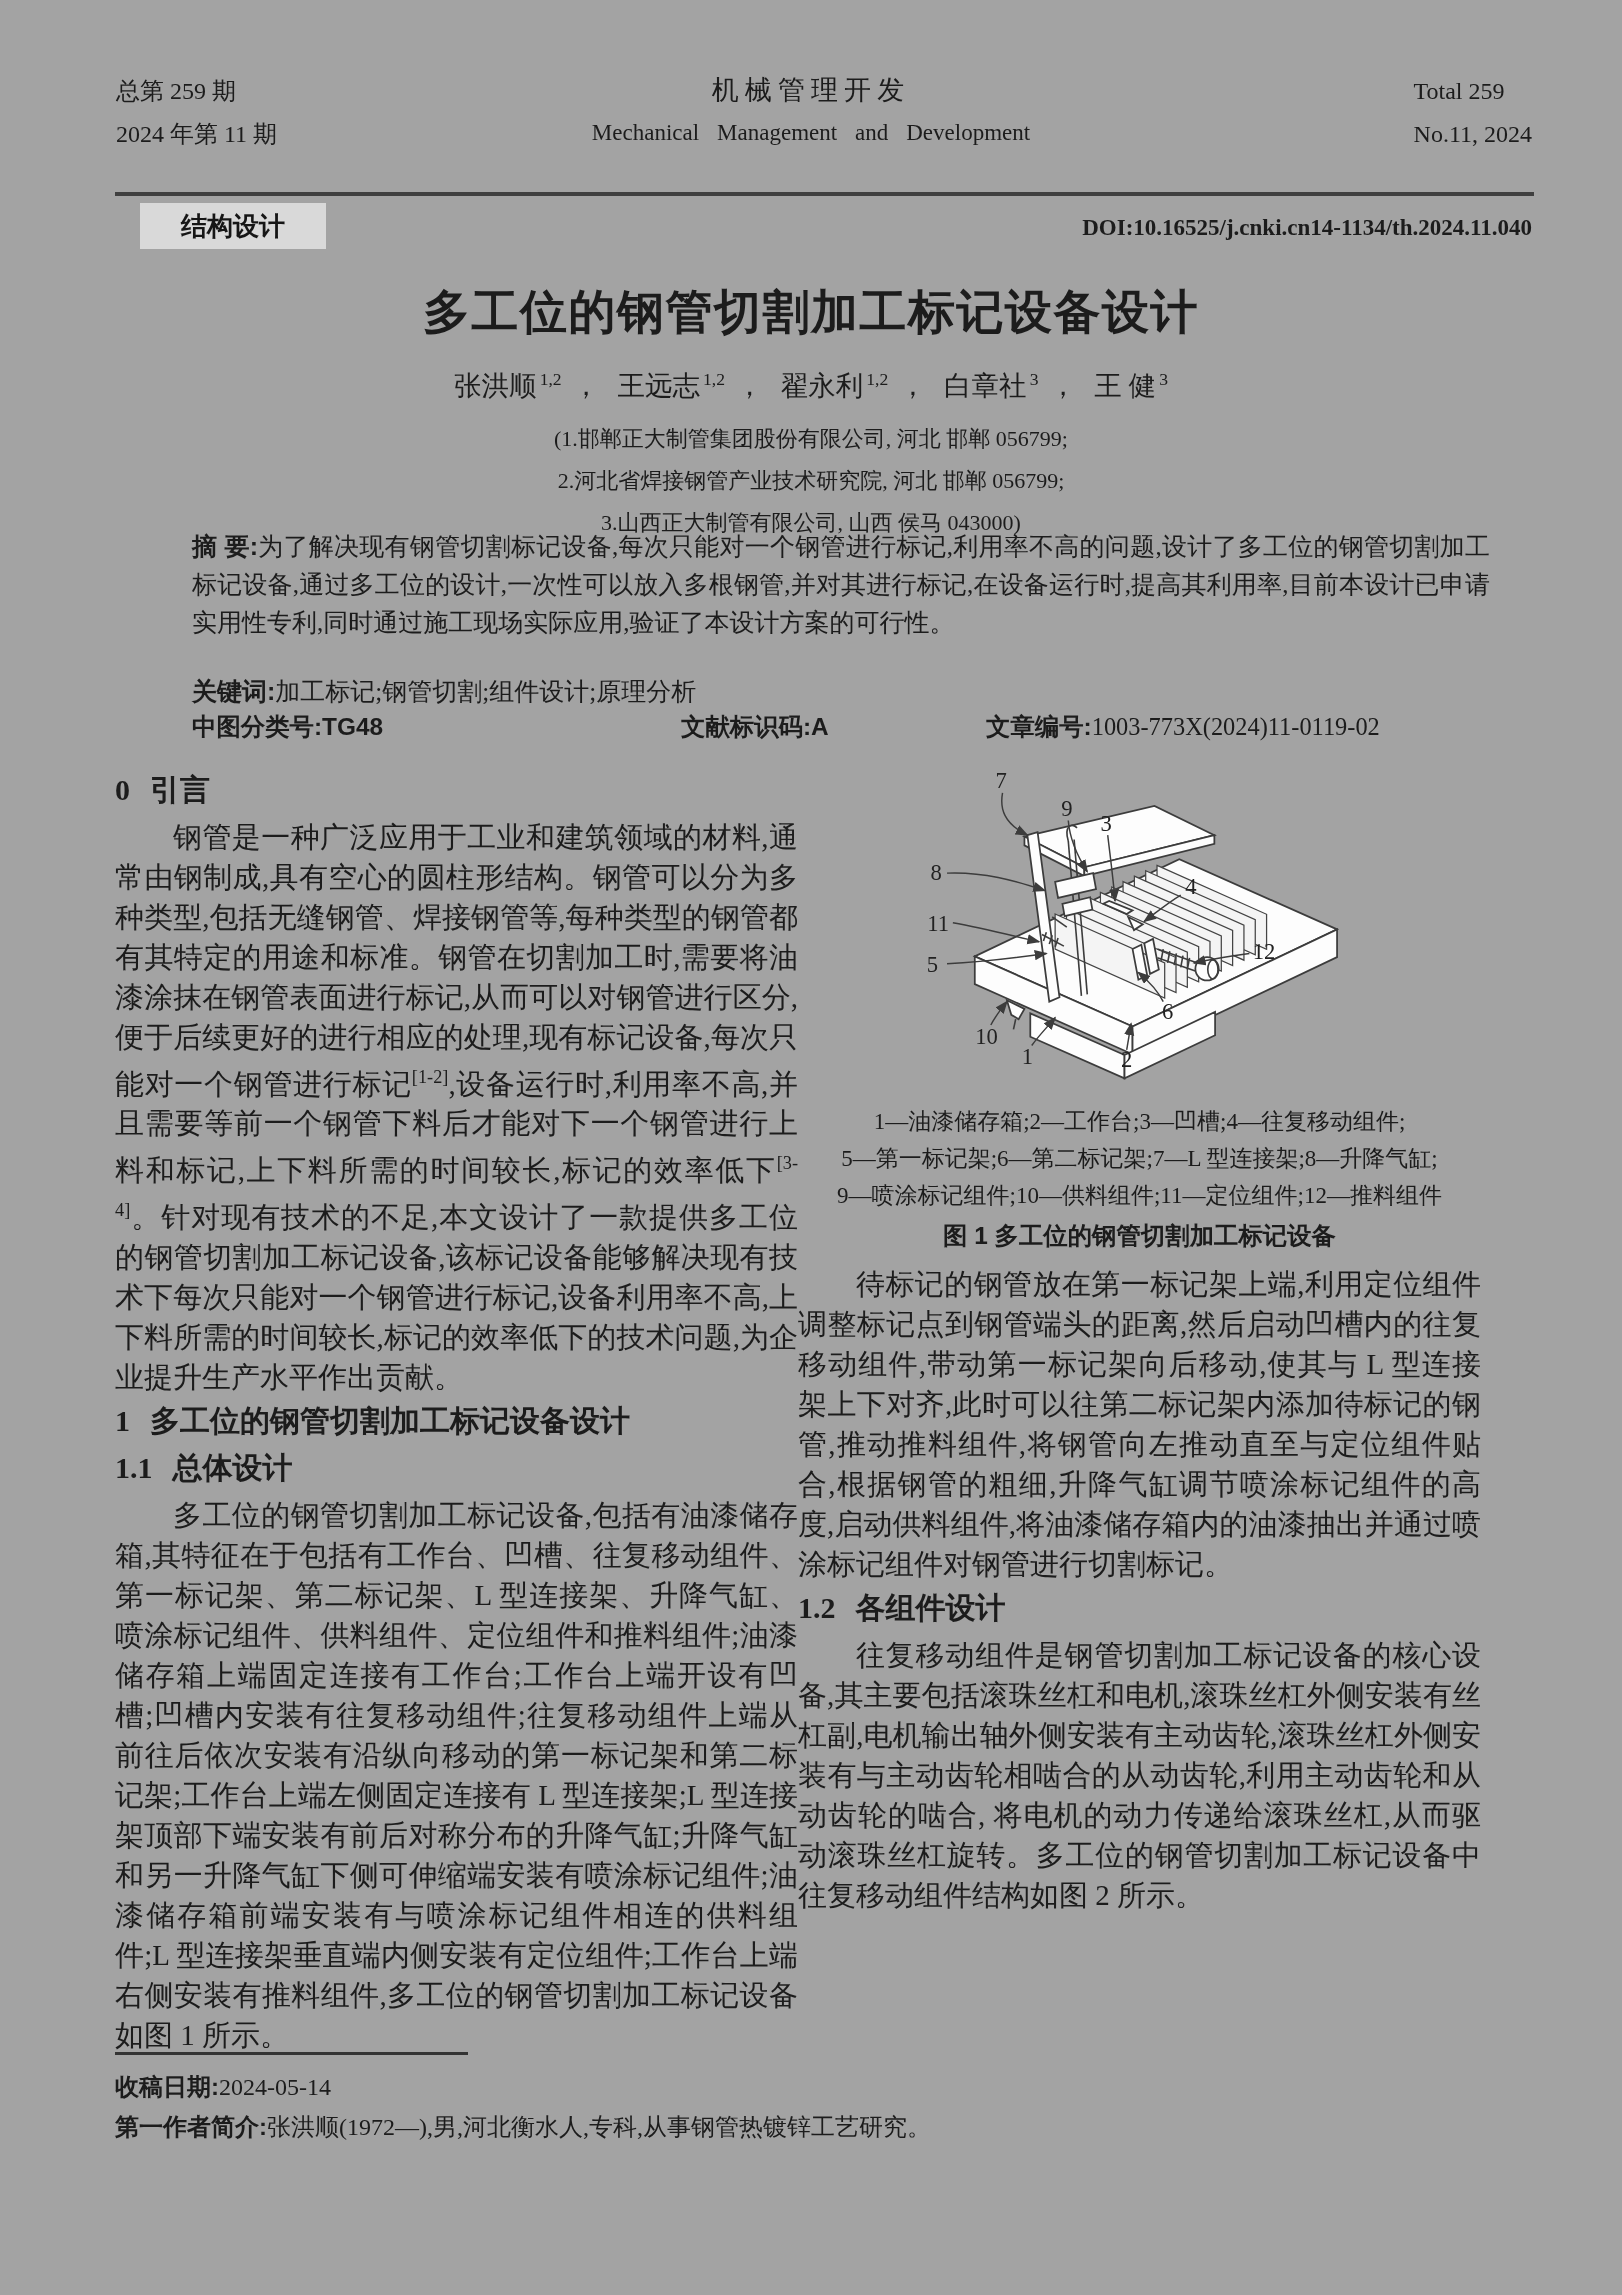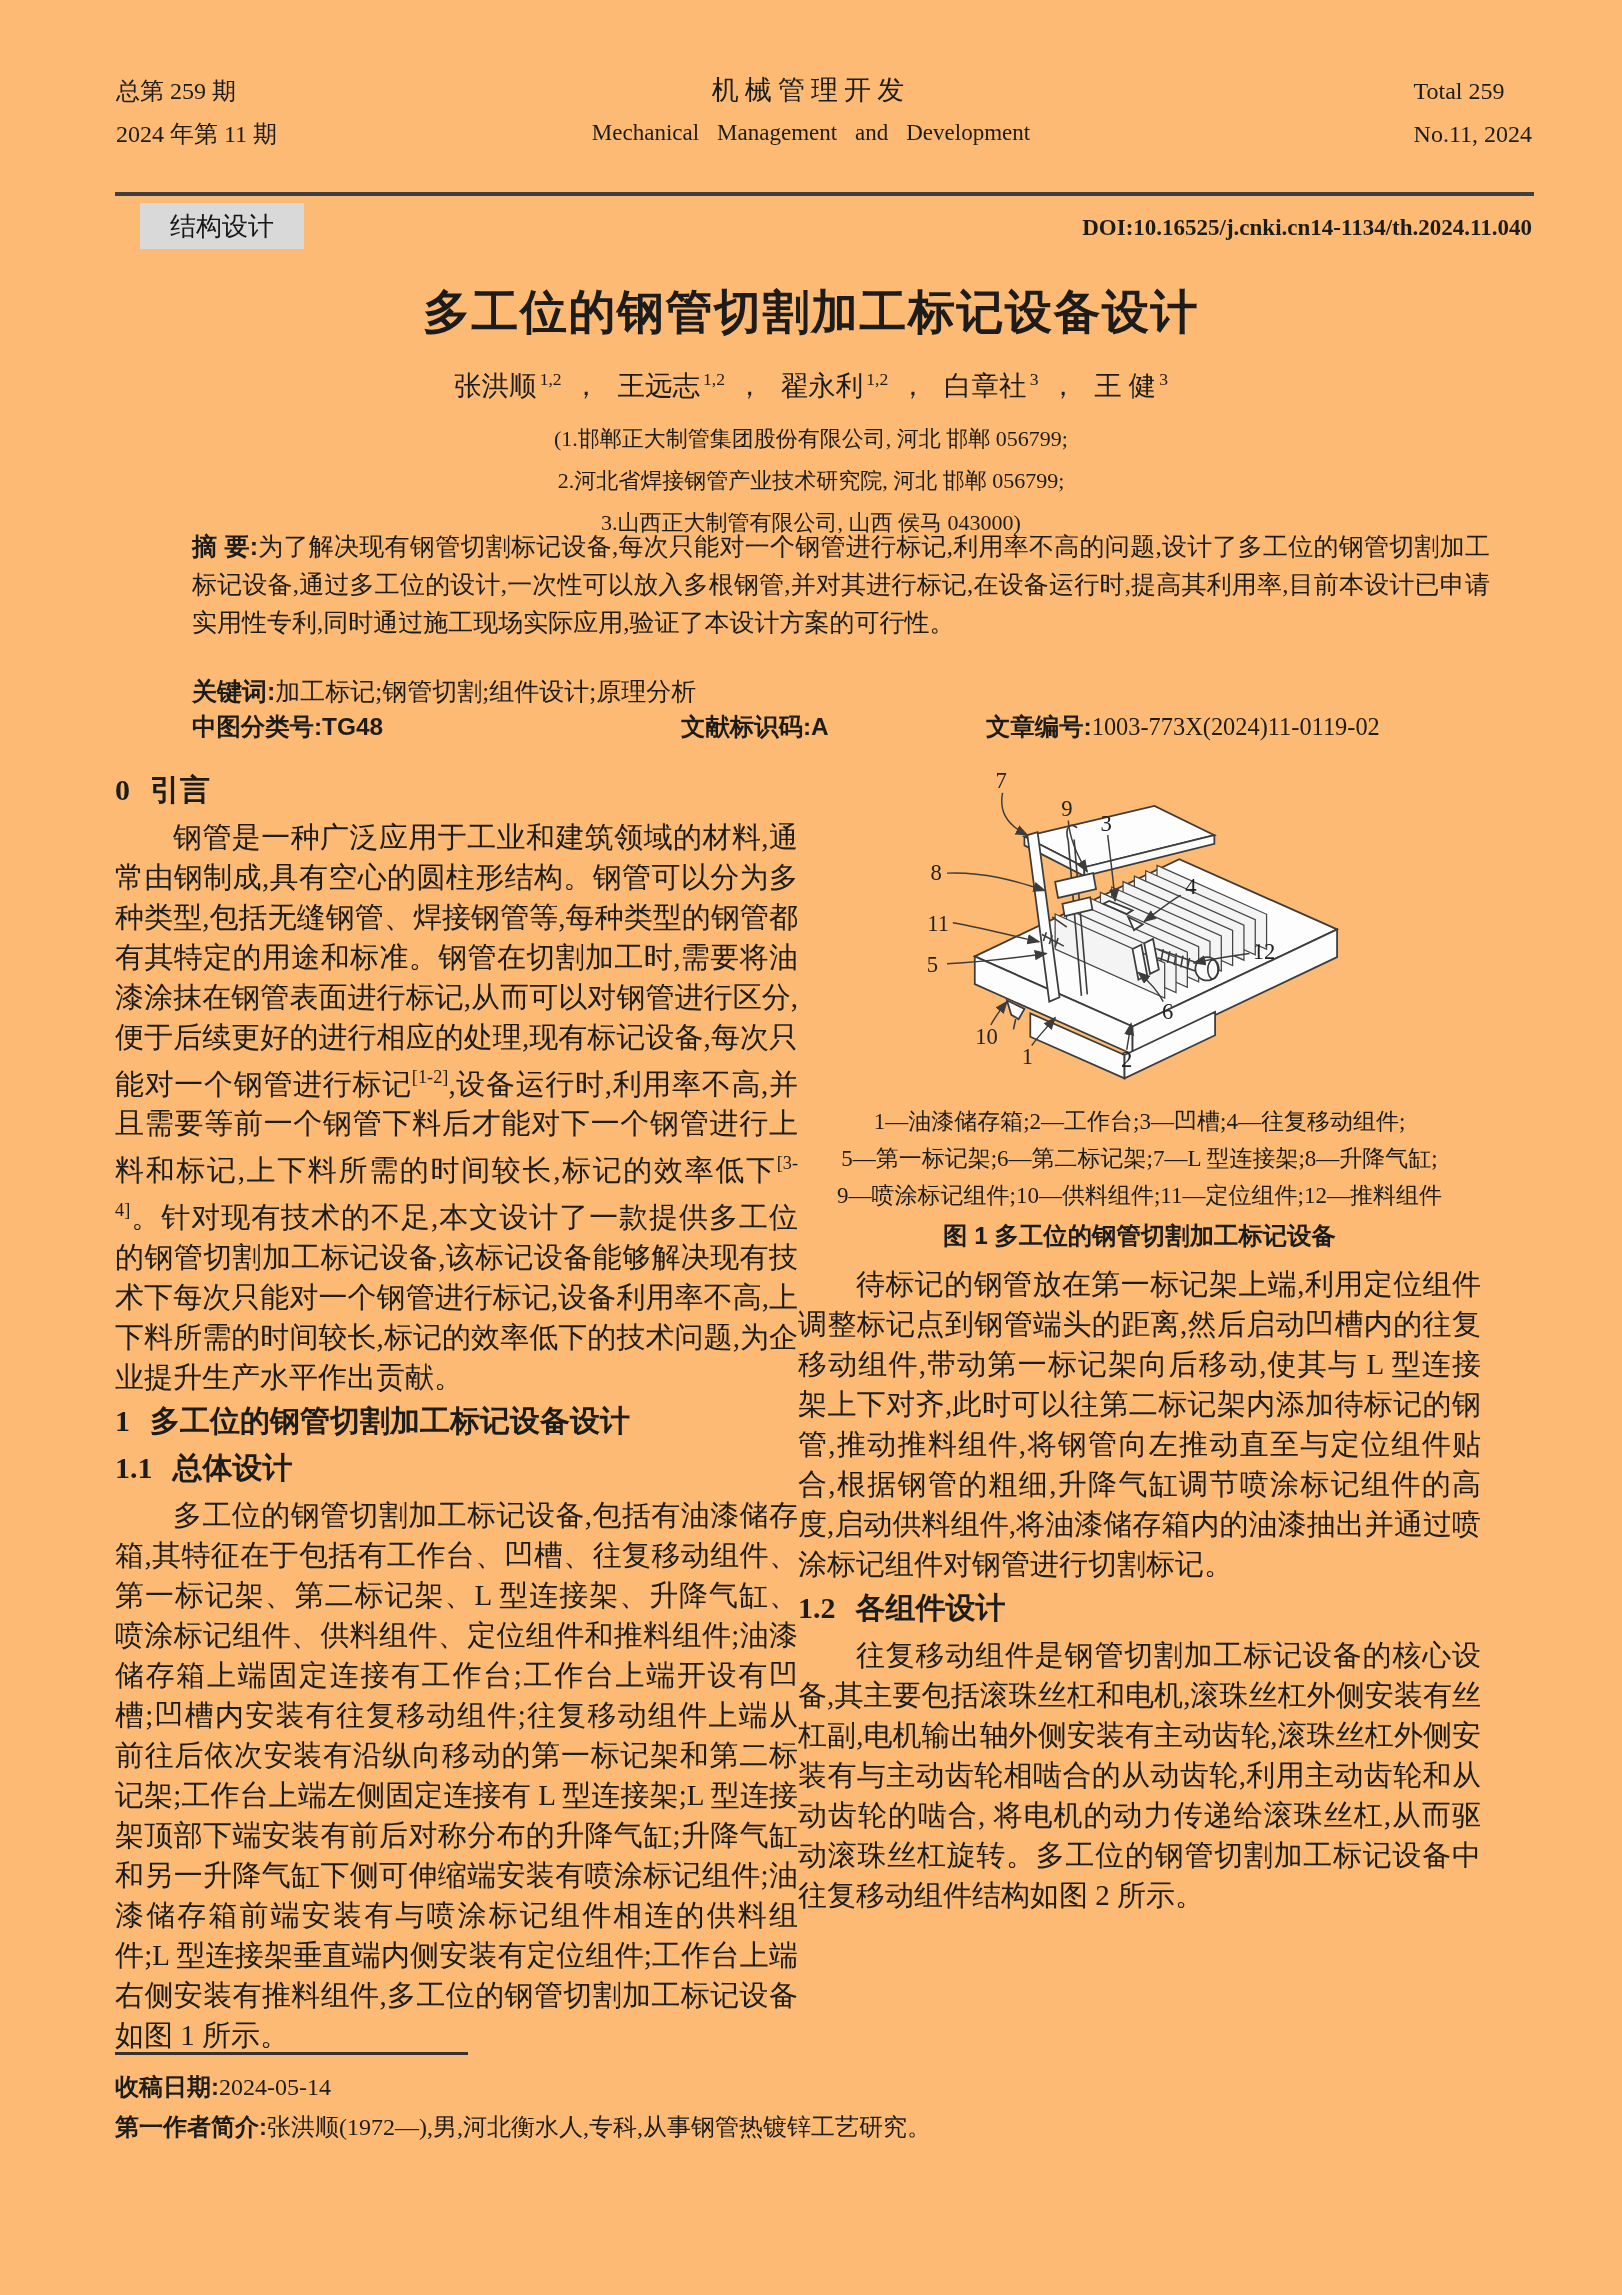--- a/index.html
+++ b/index.html
@@ -1,26 +1,26 @@
 <!DOCTYPE html>
 <html style="font-size:12.2px"><head>
 <meta charset="utf-8">
 <style>
   html,body{margin:0;padding:0;background:#e8e8e8;}
-  .page{position:relative;width:1622px;height:2295px;background:#fdba74;color:#1c1c1c;overflow:hidden;
+  .page{position:relative;width:1622px;height:2295px;background:#a3a3a3;color:#1c1c1c;overflow:hidden;
         font-family:"Liberation Serif","DejaVu Serif",serif;}
   
   .hdr-left{position:absolute;left:116px;top:70px;font-size:24px;line-height:43px;}
   .hdr-center{position:absolute;left:0;top:70px;width:100%;text-align:center;}
   .hdr-center .cn{font-size:27px;letter-spacing:6.1px;line-height:41px;}
   .hdr-center .en{font-size:23px;word-spacing:12.2px;line-height:43px;}
   .hdr-right{position:absolute;right:90px;top:70px;font-size:24px;line-height:43px;}
   .hdr-rule{position:absolute;left:115px;right:88px;top:192px;height:3.8px;background:#3f3f3f;}
-  .badge{position:absolute;left:140px;top:203px;width:164px;height:46px;background:#d9d9d9;
-         text-align:center;line-height:46px;font-size:26px;font-weight:normal;
+  .badge{position:absolute;left:140px;top:203px;width:186px;height:46px;background:#d9d9d9;
+         text-align:center;line-height:46px;font-size:26px;font-weight:bold;
          font-family:"Liberation Sans","DejaVu Sans",sans-serif;color:#161616;}
   .doi{position:absolute;right:90px;top:215px;font-size:23px;font-weight:bold;}
   
   .title{position:absolute;left:0;top:281px;width:100%;text-align:center;font-size:47px;font-weight:bold;
          font-family:"Liberation Sans","DejaVu Sans",sans-serif;letter-spacing:1.5px;}
   .authors{position:absolute;left:0;top:368px;width:100%;text-align:center;font-size:27.5px;}
   .authors .au{margin:0 10.7px;}
   .authors sup{font-size:17.6px;margin-left:3.1px;}
   .affils{position:absolute;left:0;top:418px;width:100%;text-align:center;font-size:22px;line-height:42px;}
   

